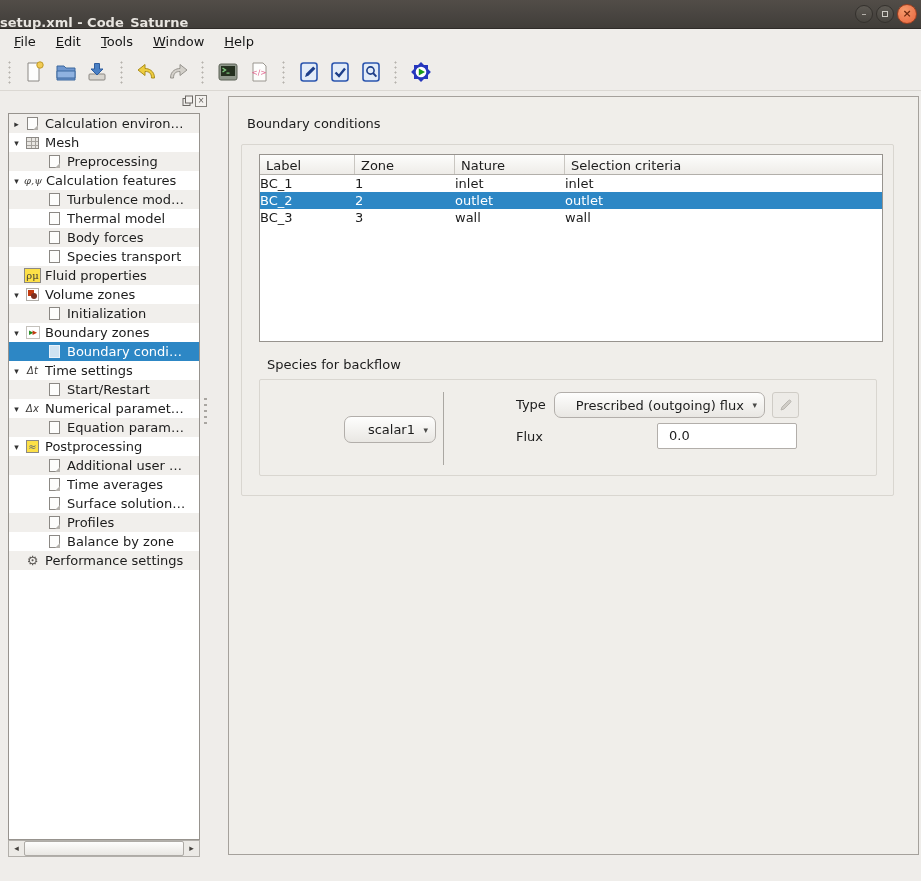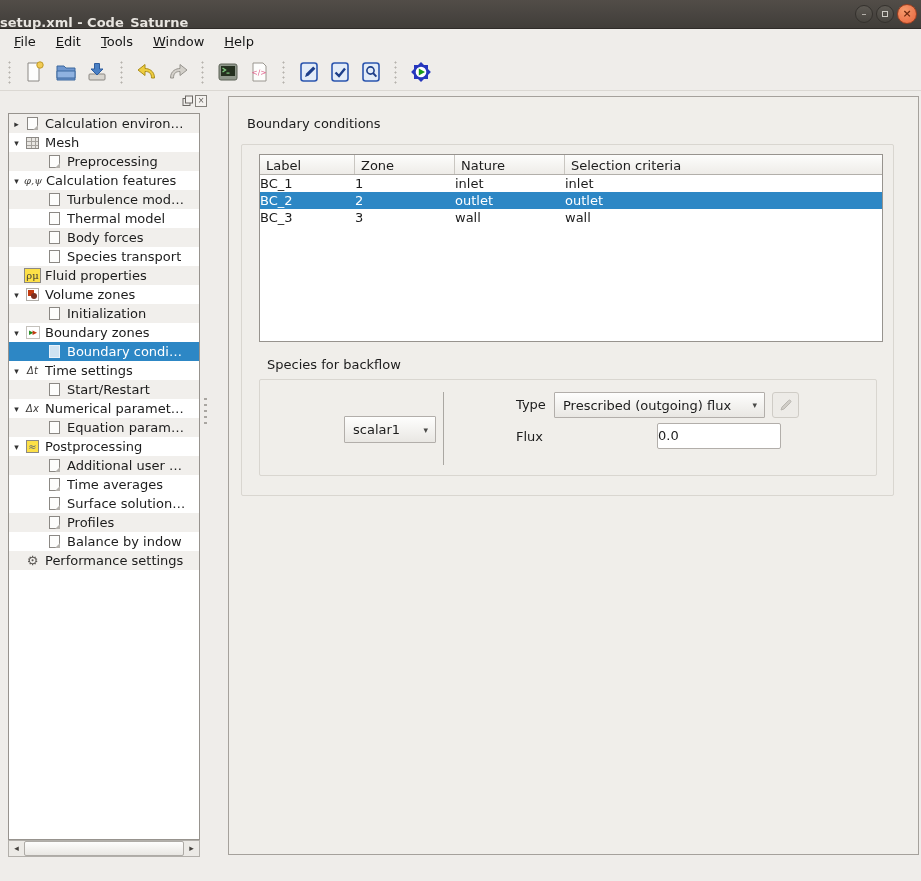--- a/index.html
+++ b/index.html
@@ -105,29 +105,29 @@
   .trow-t { display:flex; height:17px; }
   .td { line-height:17px; overflow:hidden; }
   .trow-t.sel { background:#2d87c5; color:#fff; }
 
   .backflow-label { position:absolute; left:25px; top:212px; }
   .species-box { position:absolute; left:17px; top:234px; width:618px; height:97px;
     border:1px solid #d9d6d0; border-radius:2px; }
   .vsep { position:absolute; left:183px; top:12px; height:73px; border-left:1px solid #aaa7a2; }
 
   .combo { position:absolute; background:linear-gradient(#fefefd,#e9e7e3);
-    border:1px solid #b2aeaa; border-radius:1px; padding:0 20px 0 8px; line-height:25px; }
+    border:1px solid #b2aeaa; border-radius:7px; padding:0 20px 0 8px; line-height:25px;text-align:right; }
   .combo .arrow { position:absolute; right:7px; top:0; line-height:25px; font-size:9px; color:#4a4a48; }
   .scalar-combo { left:84px; top:36px; width:92px; height:27px; line-height:26px; }
   .scalar-combo .arrow { line-height:26px; }
   .type-combo { left:294px; top:12px; width:211px; height:26px; }
   .type-label { position:absolute; left:256px; top:17px; }
   .flux-label { position:absolute; left:256px; top:49px; }
-  .flux-input { position:absolute; left:397px; top:43px; width:124px; height:26px; background:#fff;
-    border:1px solid #b2aeaa; border-radius:2px; padding-left:0; line-height:24px; }
+  .flux-input { position:absolute; left:397px; top:43px; width:140px; height:26px; background:#fff;
+    border:1px solid #b2aeaa; border-radius:2px; padding-left:11px; line-height:24px; }
   .edit-btn { position:absolute; left:512px; top:12px; width:27px; height:26px;
     background:#edebe7; border:1px solid #cfccc6; border-radius:3px;
     display:flex; align-items:center; justify-content:center; }
   .edit-btn svg { width:16px; height:16px; opacity:.55; }
 </style>
 </head>
 <body>
 
 <div id="window">
 
@@ -402,21 +402,21 @@
           <span class="ic doc fold"></span>
         </span>
         <span class="tlabel">Profiles</span>
       </div>
       <div class="trow">
         <span class="tindent"></span>
         <span class="expander"></span>
         <span class="ticon">
           <span class="ic doc fold"></span>
         </span>
-        <span class="tlabel">Balance by indow</span>
+        <span class="tlabel">Balance by zone</span>
       </div>
       <div class="trow alt">
         <span class="expander"></span>
         <span class="ticon">
           <span class="ic gearg">⚙</span>
         </span>
         <span class="tlabel">Performance settings</span>
       </div>
     </div>
 

